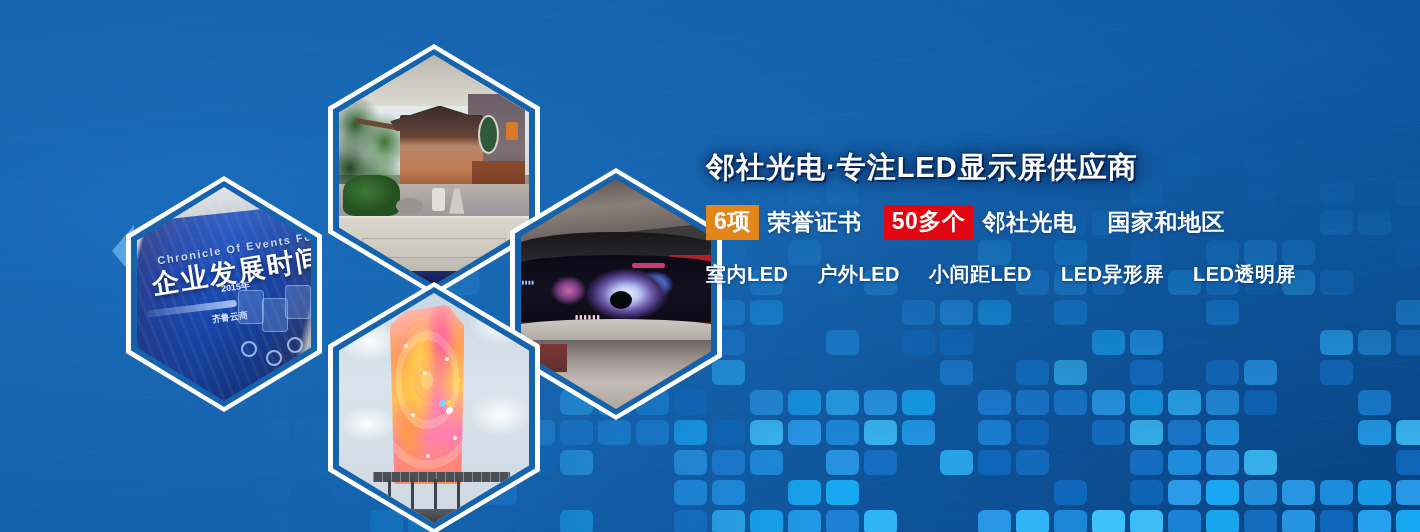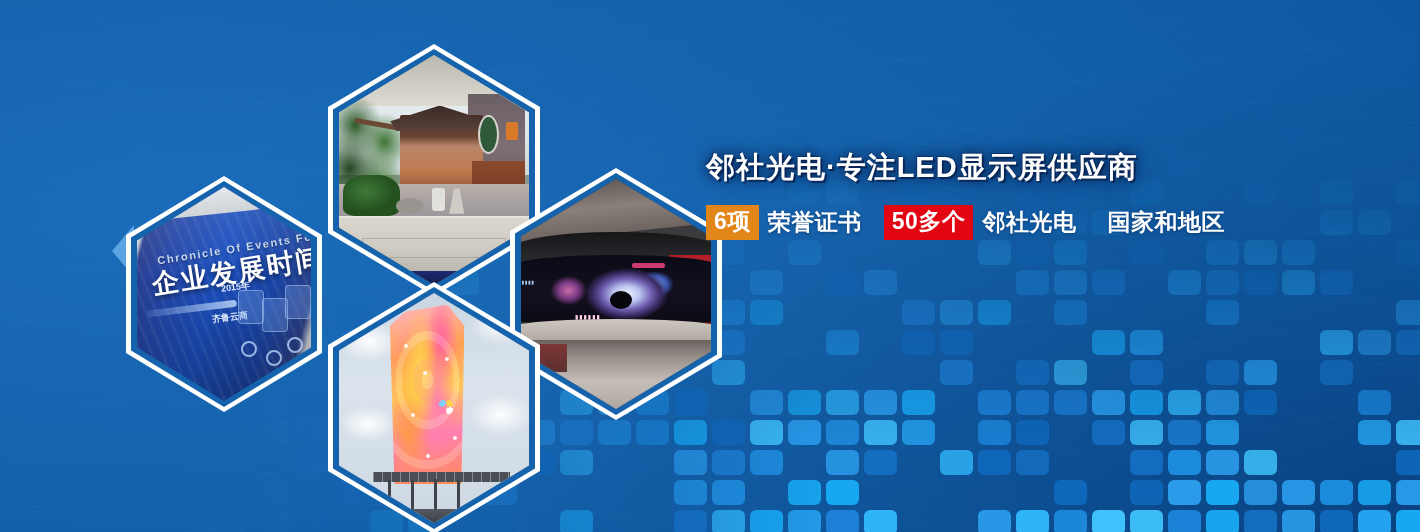--- a/index.html
+++ b/index.html
@@ -817,15 +817,22 @@
     <div class="headline">邻社光电·专注LED显示屏供应商</div>
 
     <div class="stats">
       <span class="badge orange">6项</span>
       <span class="stat-label">荣誉证书</span>
       <span class="badge red">50多个</span>
       <span class="stat-label">邻社光电</span>
       <span class="stat-label last">国家和地区</span>
     </div>
 
+    <div class="tags">
+      <span class="tag">室内LED</span>
+      <span class="tag">户外LED</span>
+      <span class="tag">小间距LED</span>
+      <span class="tag">LED异形屏</span>
+      <span class="tag">LED透明屏</span>
+    </div>
 
   </div>
 </div>
 
 </body></html>

